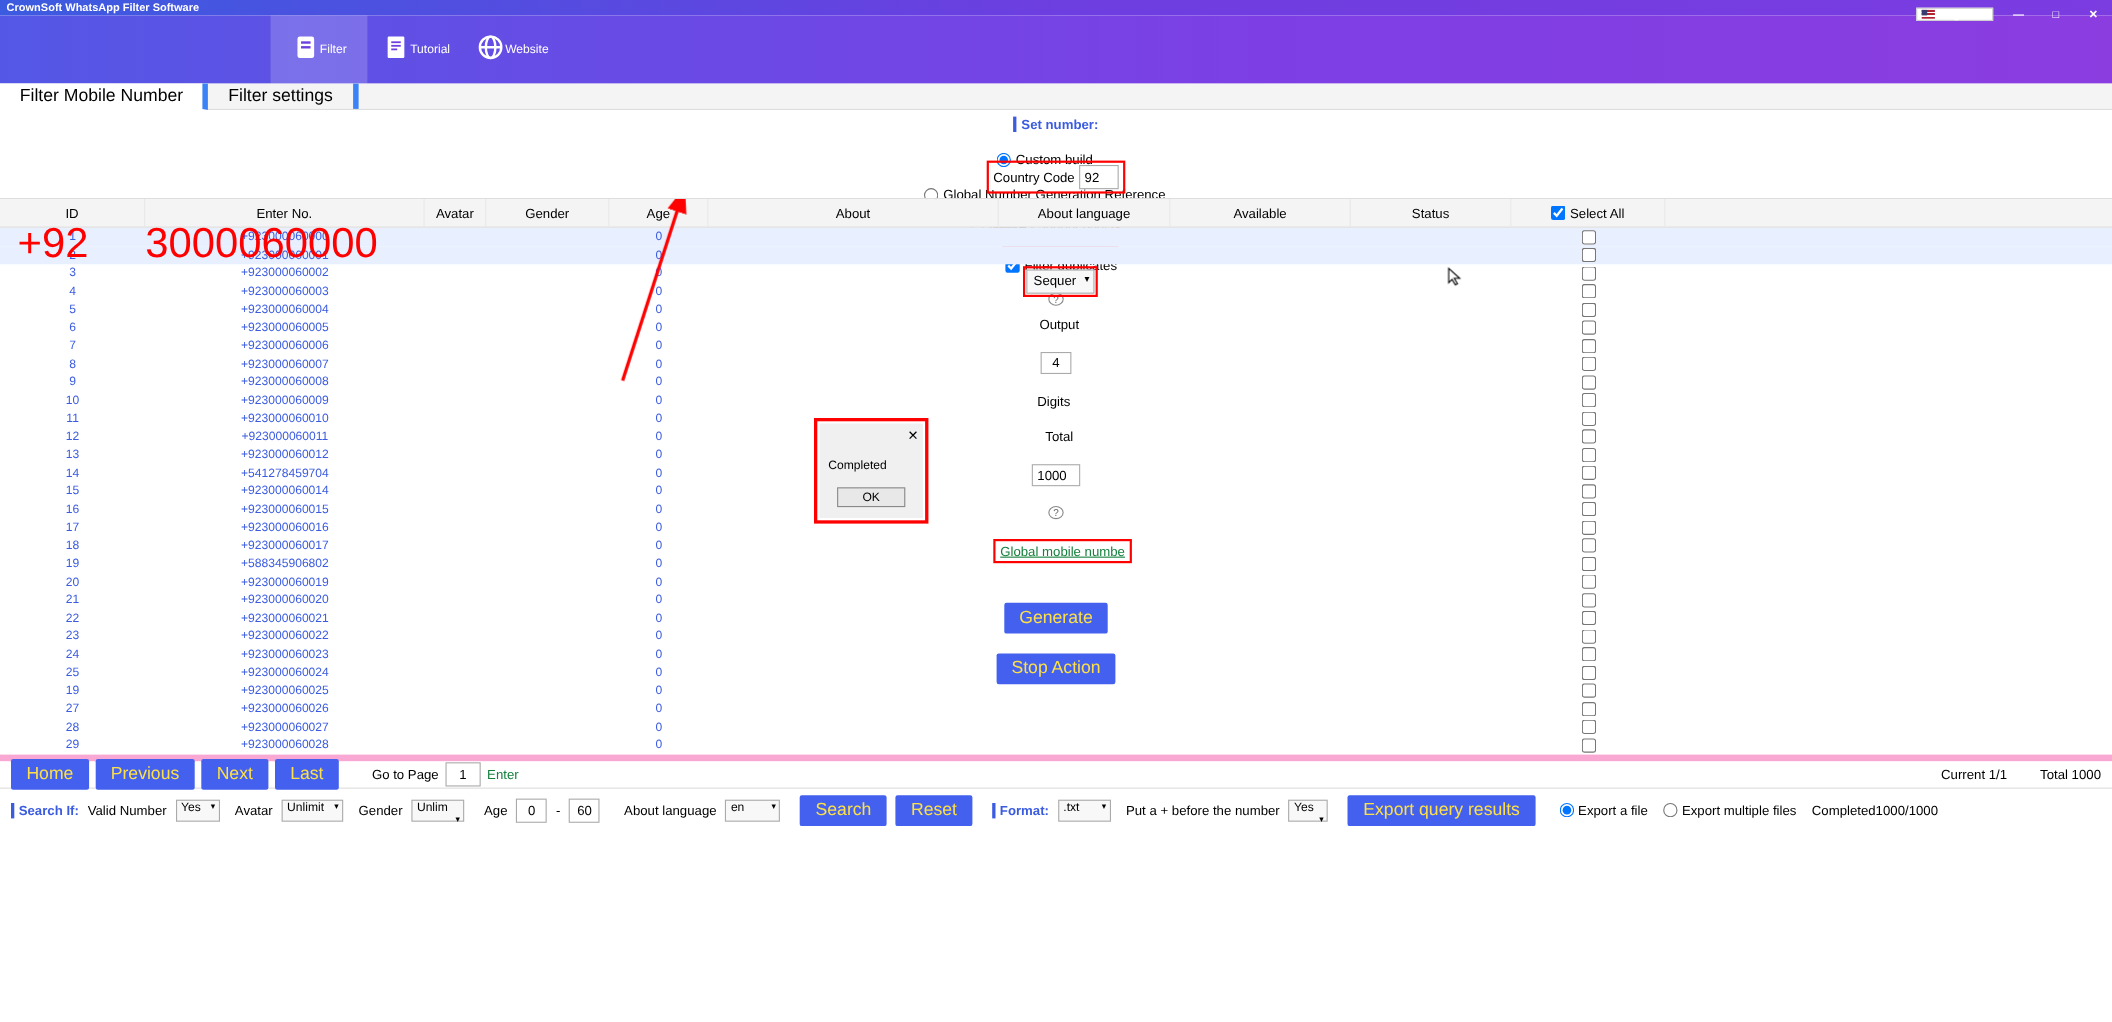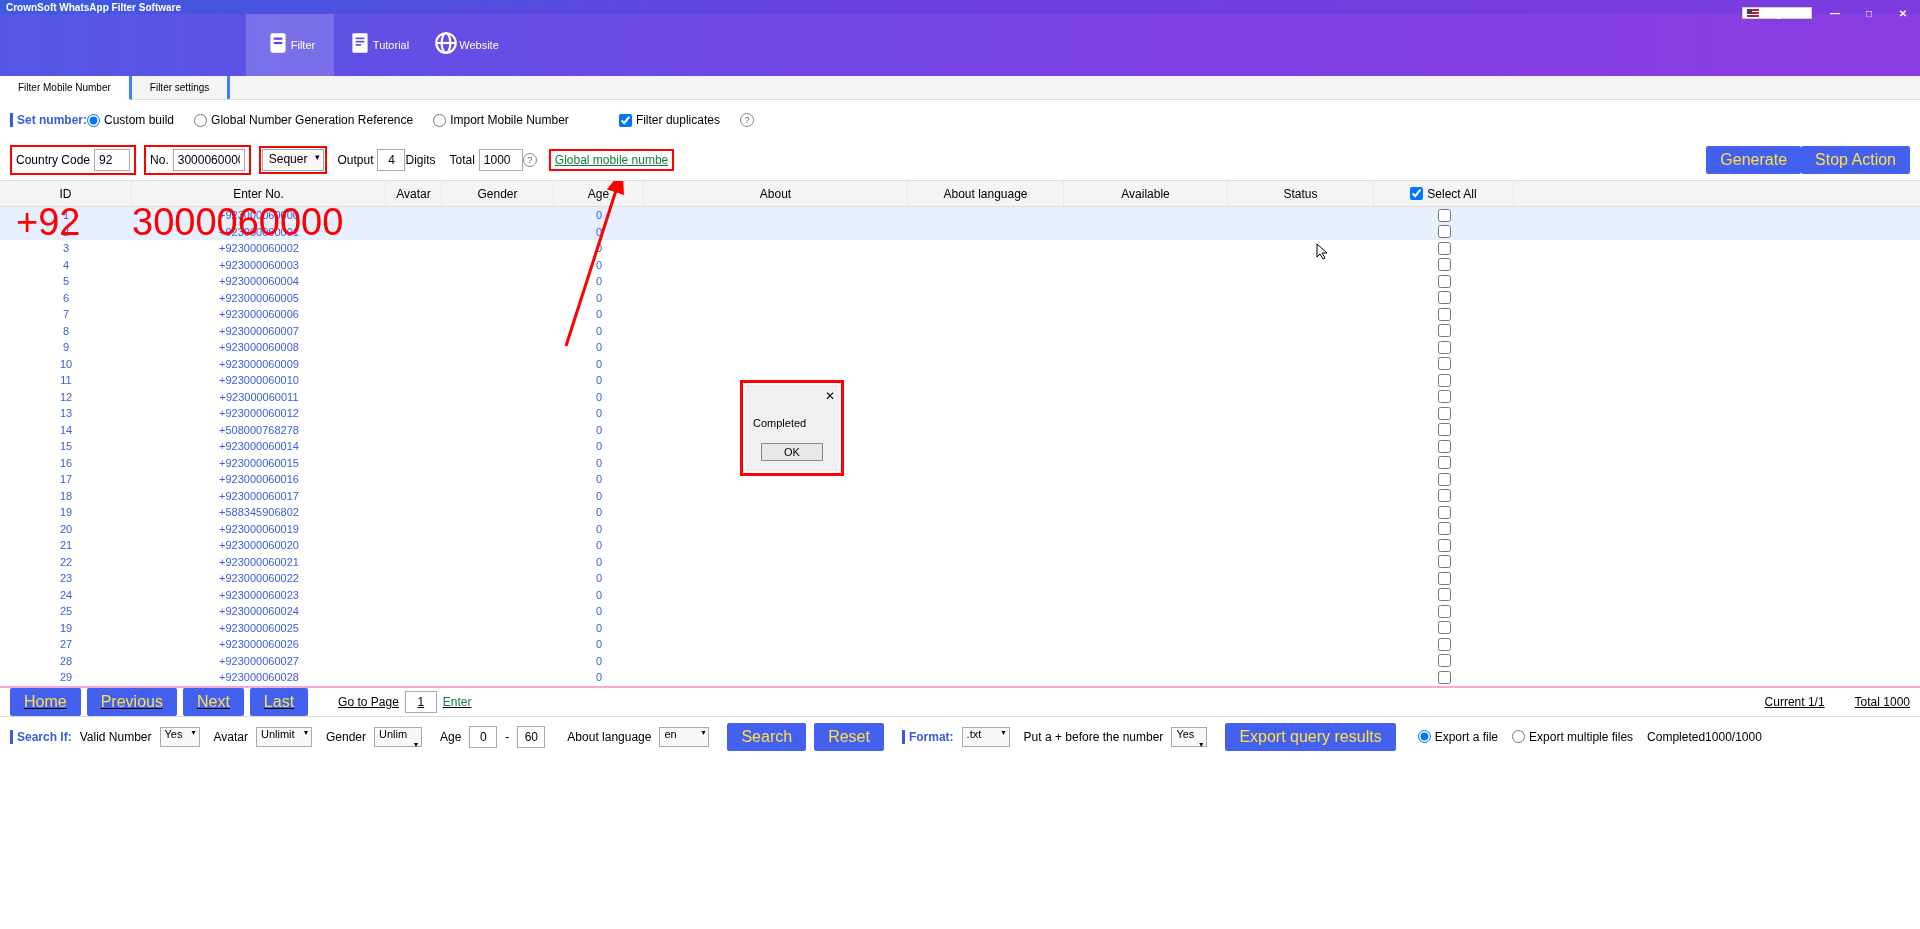--- a/index.html
+++ b/index.html
@@ -9,23 +9,23 @@
 .lang-sel { background: #fff; height: 12px; font-size: 10px; padding: 0 4px; margin-right: 6px; display: flex; align-items: center; border: 1px solid #ccc; }
 .flag { width: 12px; height: 8px; background: linear-gradient(to bottom, #b22234 0, #b22234 20%, #fff 20%, #fff 40%, #b22234 40%, #b22234 60%, #fff 60%, #fff 80%, #b22234 80%); margin-right: 4px; position: relative; }
 .flag::before { content: ""; position: absolute; top: 0; left: 0; width: 5px; height: 5px; background: #3c3b6e; }
 .win-btn { width: 34px; height: 14px; display: flex; align-items: center; justify-content: center; color: #fff; font-size: 10px; font-weight: bold; cursor: pointer; }
 .toolbar { background: linear-gradient(90deg, #5457e5 0%, #7d3fe4 60%, #8b3de0 100%); height: 62px; display: flex; }
 .tool-spacer { width: 246px; }
 .tool-btn { width: 88px; display: flex; align-items: center; justify-content: center; color: #fff; font-size: 11px; cursor: pointer; }
 .tool-btn.active { background: rgba(255,255,255,0.18); }
 .tool-btn svg { width: 26px; height: 26px; margin-bottom: 4px; }
 .tabs { display: flex; background: #f4f4f4; border-bottom: 1px solid #ddd; height: 24px; }
-.tab { padding: 4px 18px; font-size: 10px; cursor: pointer; border-right: 3px solid #3b82f6; display: flex; align-items: center; }
+.tab { padding: 4px 18px; font-size: 16px; cursor: pointer; border-right: 5px solid #3b82f6; display: flex; align-items: center; }
 .tab.active { background: #fff; border-bottom: 1px solid #fff; margin-bottom: -1px; }
-.controls-row { display: flex; align-items: center; padding: 6px 10px; height: 40px; font-size: 12px; gap: 0; }
+.controls-row { display: flex; align-items: center; padding: 6px 10px; height: 40px; font-size: 12px; gap: 18px; flex-direction: column; }
 .blue-bar { color: #3b5be0; font-weight: bold; border-left: 3px solid #3b5be0; padding-left: 4px; }
 .radio { display: flex; align-items: center; margin-right: 20px; cursor: pointer; }
 .radio input { margin-right: 4px; }
 .lbl { margin-right: 4px; }
 .txt-input { border: 1px solid #aaa; padding: 2px 4px; font-size: 12px; height: 22px; }
 .red-box { border: 2px solid #ff0000; padding: 2px 4px; display: flex; align-items: center; }
 .dropdown { border: 1px solid #aaa; padding: 2px 16px 2px 6px; font-size: 12px; height: 22px; background: #f8f8f8; position: relative; cursor: pointer; }
 .dropdown::after { content: "▾"; position: absolute; right: 4px; font-size: 9px; }
 .link-blue { color: #15803d; text-decoration: underline; cursor: pointer; font-size: 12px; }
 .help-icon { display: inline-flex; width: 14px; height: 14px; border: 1px solid #888; border-radius: 50%; align-items: center; justify-content: center; font-size: 9px; color: #666; cursor: pointer; }
@@ -43,21 +43,21 @@
 .col-avatar { width: 56px; }
 .col-gender { width: 112px; }
 .col-age { width: 90px; }
 .col-about { width: 264px; }
 .col-aboutlang { width: 156px; }
 .col-available { width: 164px; }
 .col-status { width: 146px; }
 .col-select { width: 140px; }
 .annotation { position: absolute; color: #ff0000; font-size: 38px; font-weight: 500; pointer-events: none; z-index: 50; }
 .arrow { position: absolute; pointer-events: none; z-index: 50; }
-.footer-nav { display: flex; align-items: center; padding: 6px 10px; height: 30px; gap: 6px; border-top: 2px solid #f9a8d4; text-decoration: underline; }
+.footer-nav { display: flex; align-items: center; padding: 6px 10px; height: 30px; gap: 6px; border-top: 6px solid #f9a8d4; }
 .footer-search { display: flex; align-items: center; padding: 6px 10px; height: 40px; gap: 8px; border-top: 1px solid #ddd; }
 .select-sm { border: 1px solid #aaa; font-size: 11px; height: 20px; padding: 0 14px 0 4px; background: #f8f8f8; position: relative; cursor: pointer; }
 .select-sm::after { content: "▾"; position: absolute; right: 3px; font-size: 8px; }
 .dialog { position: absolute; top: 380px; left: 740px; width: 104px; background: #fff; border: 3px solid #ff0000; z-index: 100; padding: 2px; }
 .dialog-inner { background: #f0f0f0; }
 .dialog-header { display: flex; justify-content: flex-end; padding: 4px; }
 .dialog-close { cursor: pointer; font-size: 12px; }
 .dialog-body { padding: 10px 8px 14px; font-size: 11px; }
 .dialog-footer { display: flex; justify-content: center; padding-bottom: 10px; }
 .dialog-ok { padding: 2px 22px; font-size: 11px; background: #e8e8e8; border: 1px solid #888; cursor: pointer; }
@@ -355,21 +355,21 @@
         <div class="td col-about"></div>
         <div class="td col-aboutlang"></div>
         <div class="td col-available"></div>
         <div class="td col-status"></div>
         <div class="td col-select">
           <input type="checkbox" style="">
         </div>
       </div>
       <div class="tr">
         <div class="td col-id">14</div>
-        <div class="td col-mobile">+508000768278</div>
+        <div class="td col-mobile">+541278459704</div>
         <div class="td col-avatar"></div>
         <div class="td col-gender"></div>
         <div class="td col-age">0</div>
         <div class="td col-about"></div>
         <div class="td col-aboutlang"></div>
         <div class="td col-available"></div>
         <div class="td col-status"></div>
         <div class="td col-select">
           <input type="checkbox" style="">
         </div>

